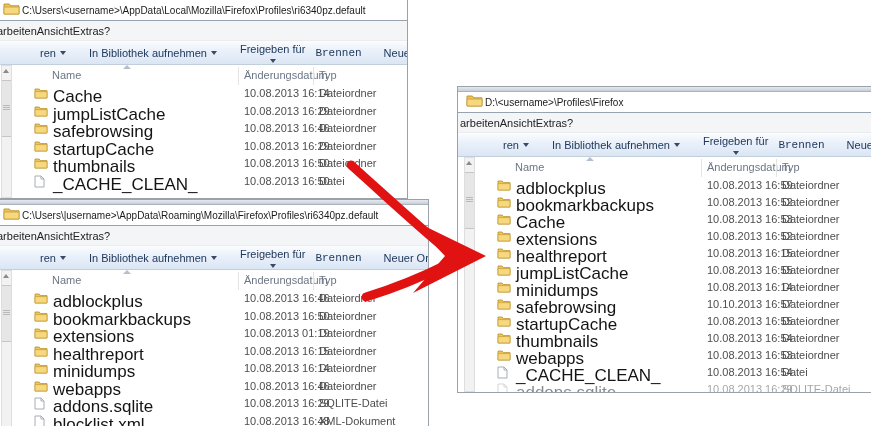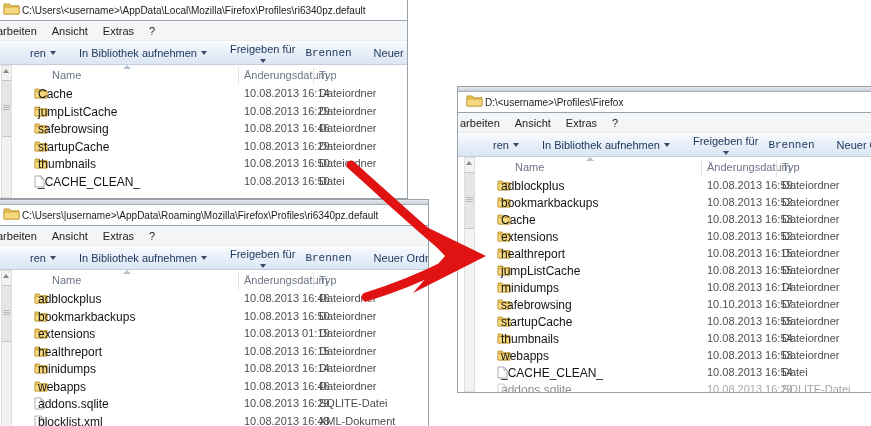--- a/index.html
+++ b/index.html
@@ -8,27 +8,27 @@
   .win{position:absolute;background:#fff;border:1px solid #9ba1a9;overflow:hidden;}
   .win1{left:-6px;top:-1px;width:412px;height:198px;}
   .win2{left:-6px;top:199px;width:433px;height:240px;}
   .win3{left:457px;top:86px;width:432px;height:305px;}
   .topband{height:4px;background:linear-gradient(#e6eaef,#c8ced8);border-bottom:1px solid #aab2bc;}
   .addrbar{height:20px;border-bottom:1px solid #98a3b0;display:flex;align-items:center;
            padding-left:8px;background:#fff;}
   .path{font-size:10px;color:#1a1a1a;margin-left:2px;white-space:nowrap;}
   .menubar{height:19px;display:flex;align-items:center;background:#f4f5f6;
            border-bottom:1px solid #ececec;font-size:11px;color:#222;}
-  .mitem{margin-left:15px;white-space:nowrap;cursor:default;}
+  .mitem{white-space:nowrap;cursor:default;}
   .mitem:first-child{margin-left:2px;}
   .toolbar{height:23px;display:flex;align-items:center;
            background:linear-gradient(#fbfdfe,#e9f0fa 45%,#dbe6f4);
            border-bottom:1px solid #c3cedd;font-size:11px;color:#20395c;}
   .titem{display:inline-flex;align-items:center;gap:4px;white-space:nowrap;cursor:default;}
-  .titem:nth-of-type(1){margin-left:10px;padding-left:25px;}
+  .titem:nth-of-type(1){margin-left:20px;padding-left:25px;}
   .titem:nth-of-type(2){margin-left:23px;}
   .titem:nth-of-type(3){margin-left:23px;flex-direction:column;}
   .titem:nth-of-type(4){margin-left:10px;font-family:Liberation Mono, monospace;}
   .titem:nth-of-type(5){margin-left:22px;}
   .caret{width:0;height:0;border-left:3.5px solid transparent;border-right:3.5px solid transparent;
          border-top:4px solid #3a4a66;display:inline-block;}
   .listarea{position:absolute;left:0;right:0;bottom:0;top:65px;}
   .banded .listarea{top:70px;}
   .scrollstrip{position:absolute;left:6px;top:0;bottom:0;width:9px;background:#f2f2f2;
                border:1px solid #dedede;}
@@ -42,21 +42,21 @@
   .cols:before{content:"";position:absolute;left:243px;top:2px;bottom:0;width:1px;background:#e4e4e4;}
   .cols:after{content:"";position:absolute;left:318px;top:2px;bottom:0;width:1px;background:#e4e4e4;}
   .col{position:absolute;top:4px;white-space:nowrap;cursor:default;}
   .col.name{left:57px;} .col.date{left:249px;} .col.type{left:324px;}
   .sortmark{position:absolute;left:128px;top:0px;width:0;height:0;border-left:4px solid transparent;
             border-right:4px solid transparent;border-bottom:4px solid #b3bfcc;}
   .rowsc{position:absolute;left:0;right:0;top:20px;bottom:0;}
   .row{position:relative;height:17.5px;}
   .win3 .row{height:17px;}
   .ricon{position:absolute;left:39px;top:2px;line-height:0;}
-  .rname{position:absolute;left:43px;top:2px;font-size:12px;color:#141414;white-space:nowrap;}
+  .rname{position:absolute;left:58px;top:2px;font-size:17px;color:#141414;white-space:nowrap;}
   .rdate{position:absolute;left:249px;top:2px;font-size:11px;color:#4d4d4d;white-space:nowrap;}
   .rtype{position:absolute;left:324px;top:2px;font-size:11px;color:#4d4d4d;white-space:nowrap;}
   .row.clipped{opacity:.5;}
   .arrow{position:absolute;left:0;top:0;z-index:60;pointer-events:none;}
 </style>
 </head>
 <body>
 
   <div class="win win1">
 

